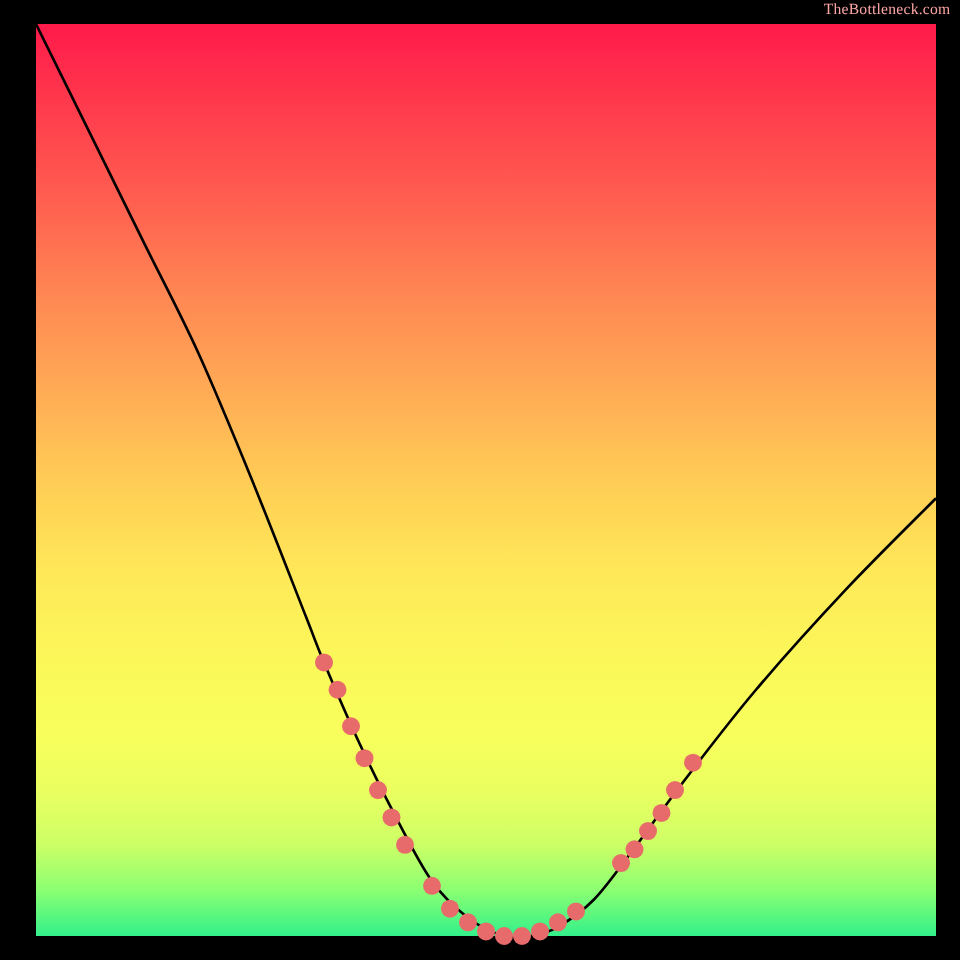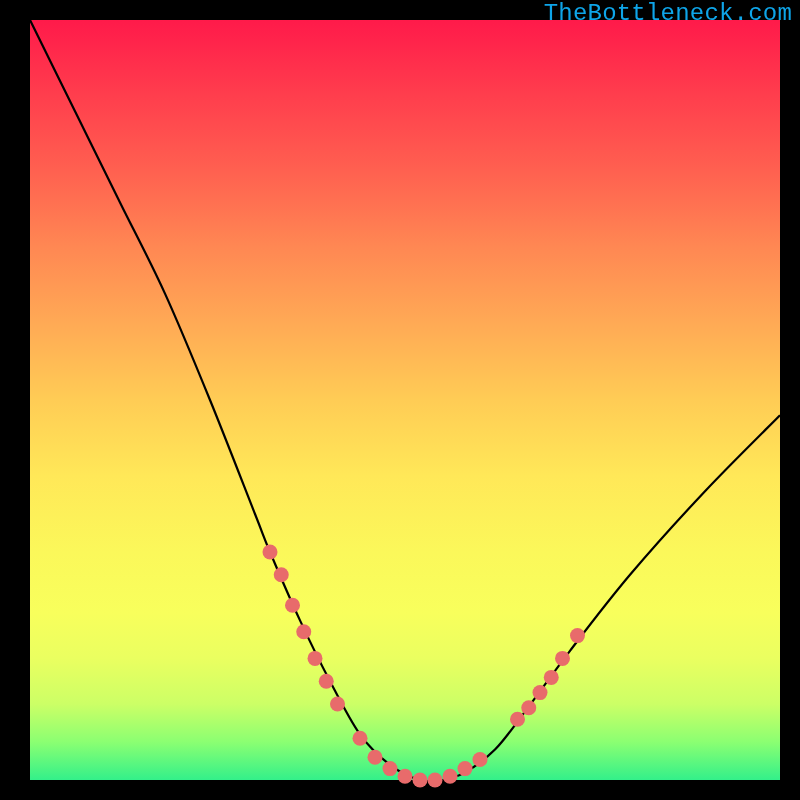--- a/index.html
+++ b/index.html
@@ -32,23 +32,23 @@
   svg.curve {
     position: absolute;
     left: 30px; top: 20px;
     width: 750px; height: 760px;
     overflow: visible;
   }
   .watermark {
     position: absolute;
     top: 0px;
     right: 8px;
-    font-family: Liberation Mono, monospace;
-    font-size: 24px;
-    color: #0ea5e9;
+    font-family: Liberation Serif, serif;
+    font-size: 13px;
+    color: #fca5a5;
     letter-spacing: 0.2px;
   }
 </style>
 </head>
 <body>
 
 <div class="frame">
   <div class="plot-area"></div>
 
   <svg class="curve" viewBox="0 0 750 760">

